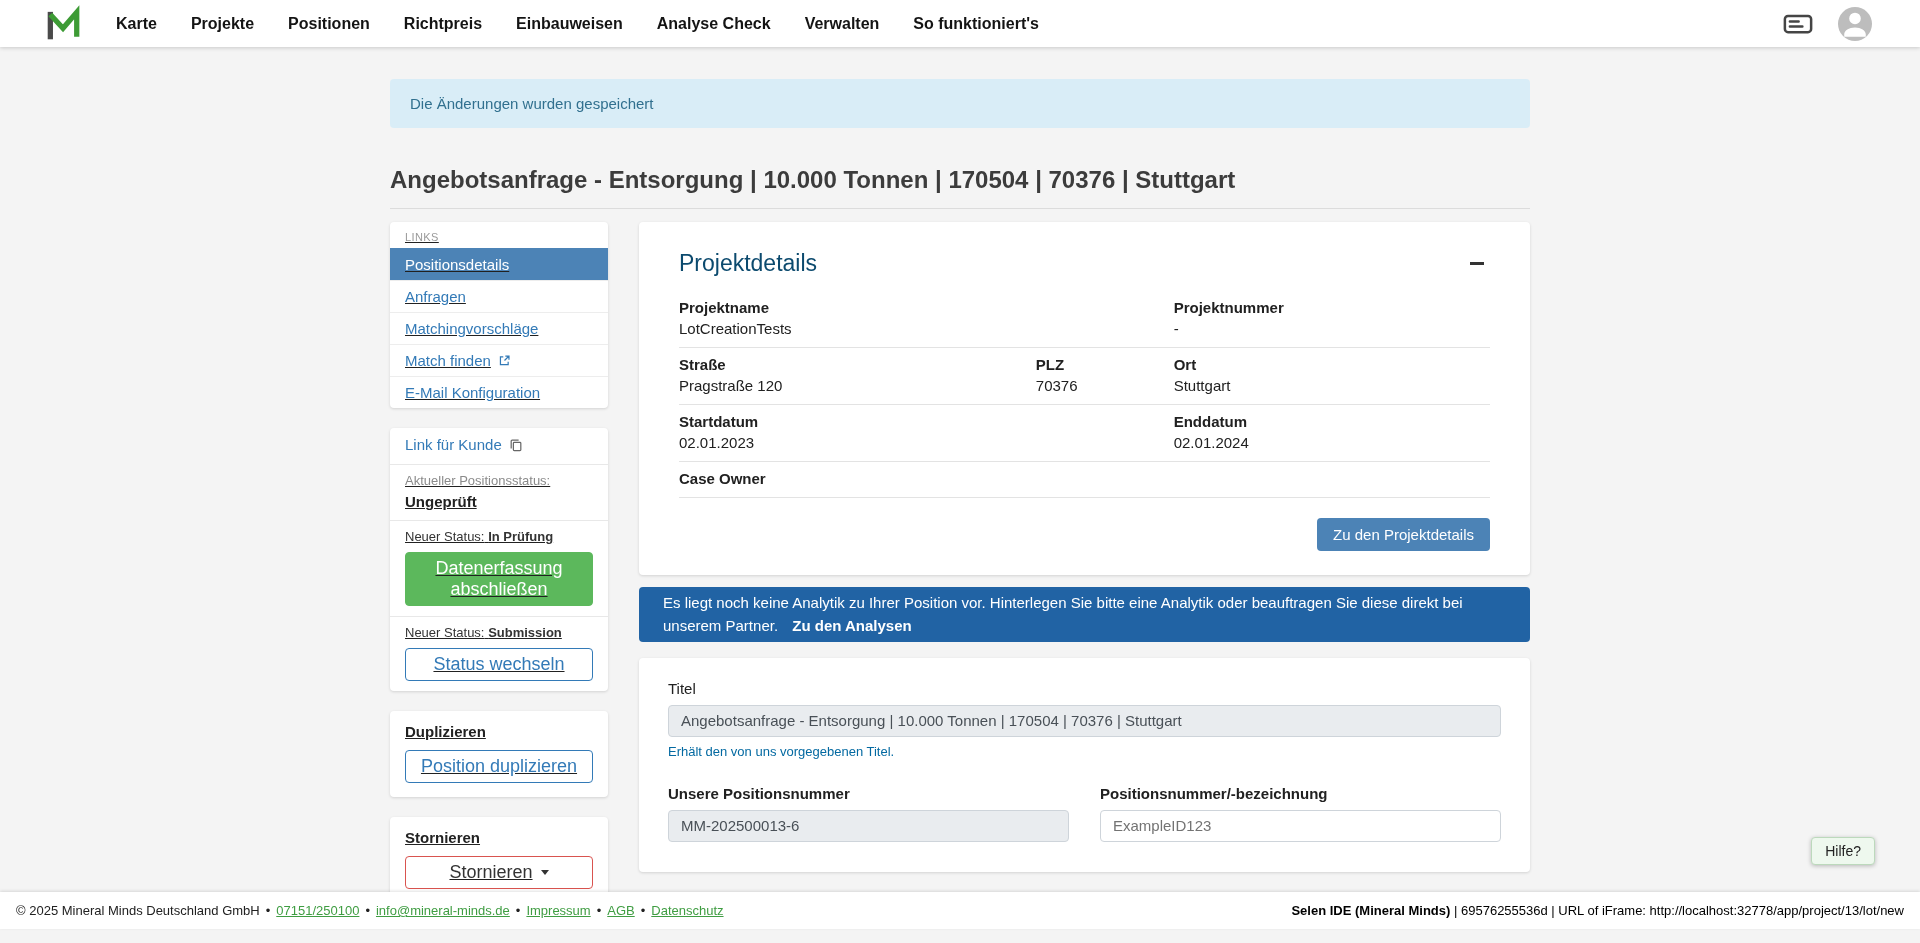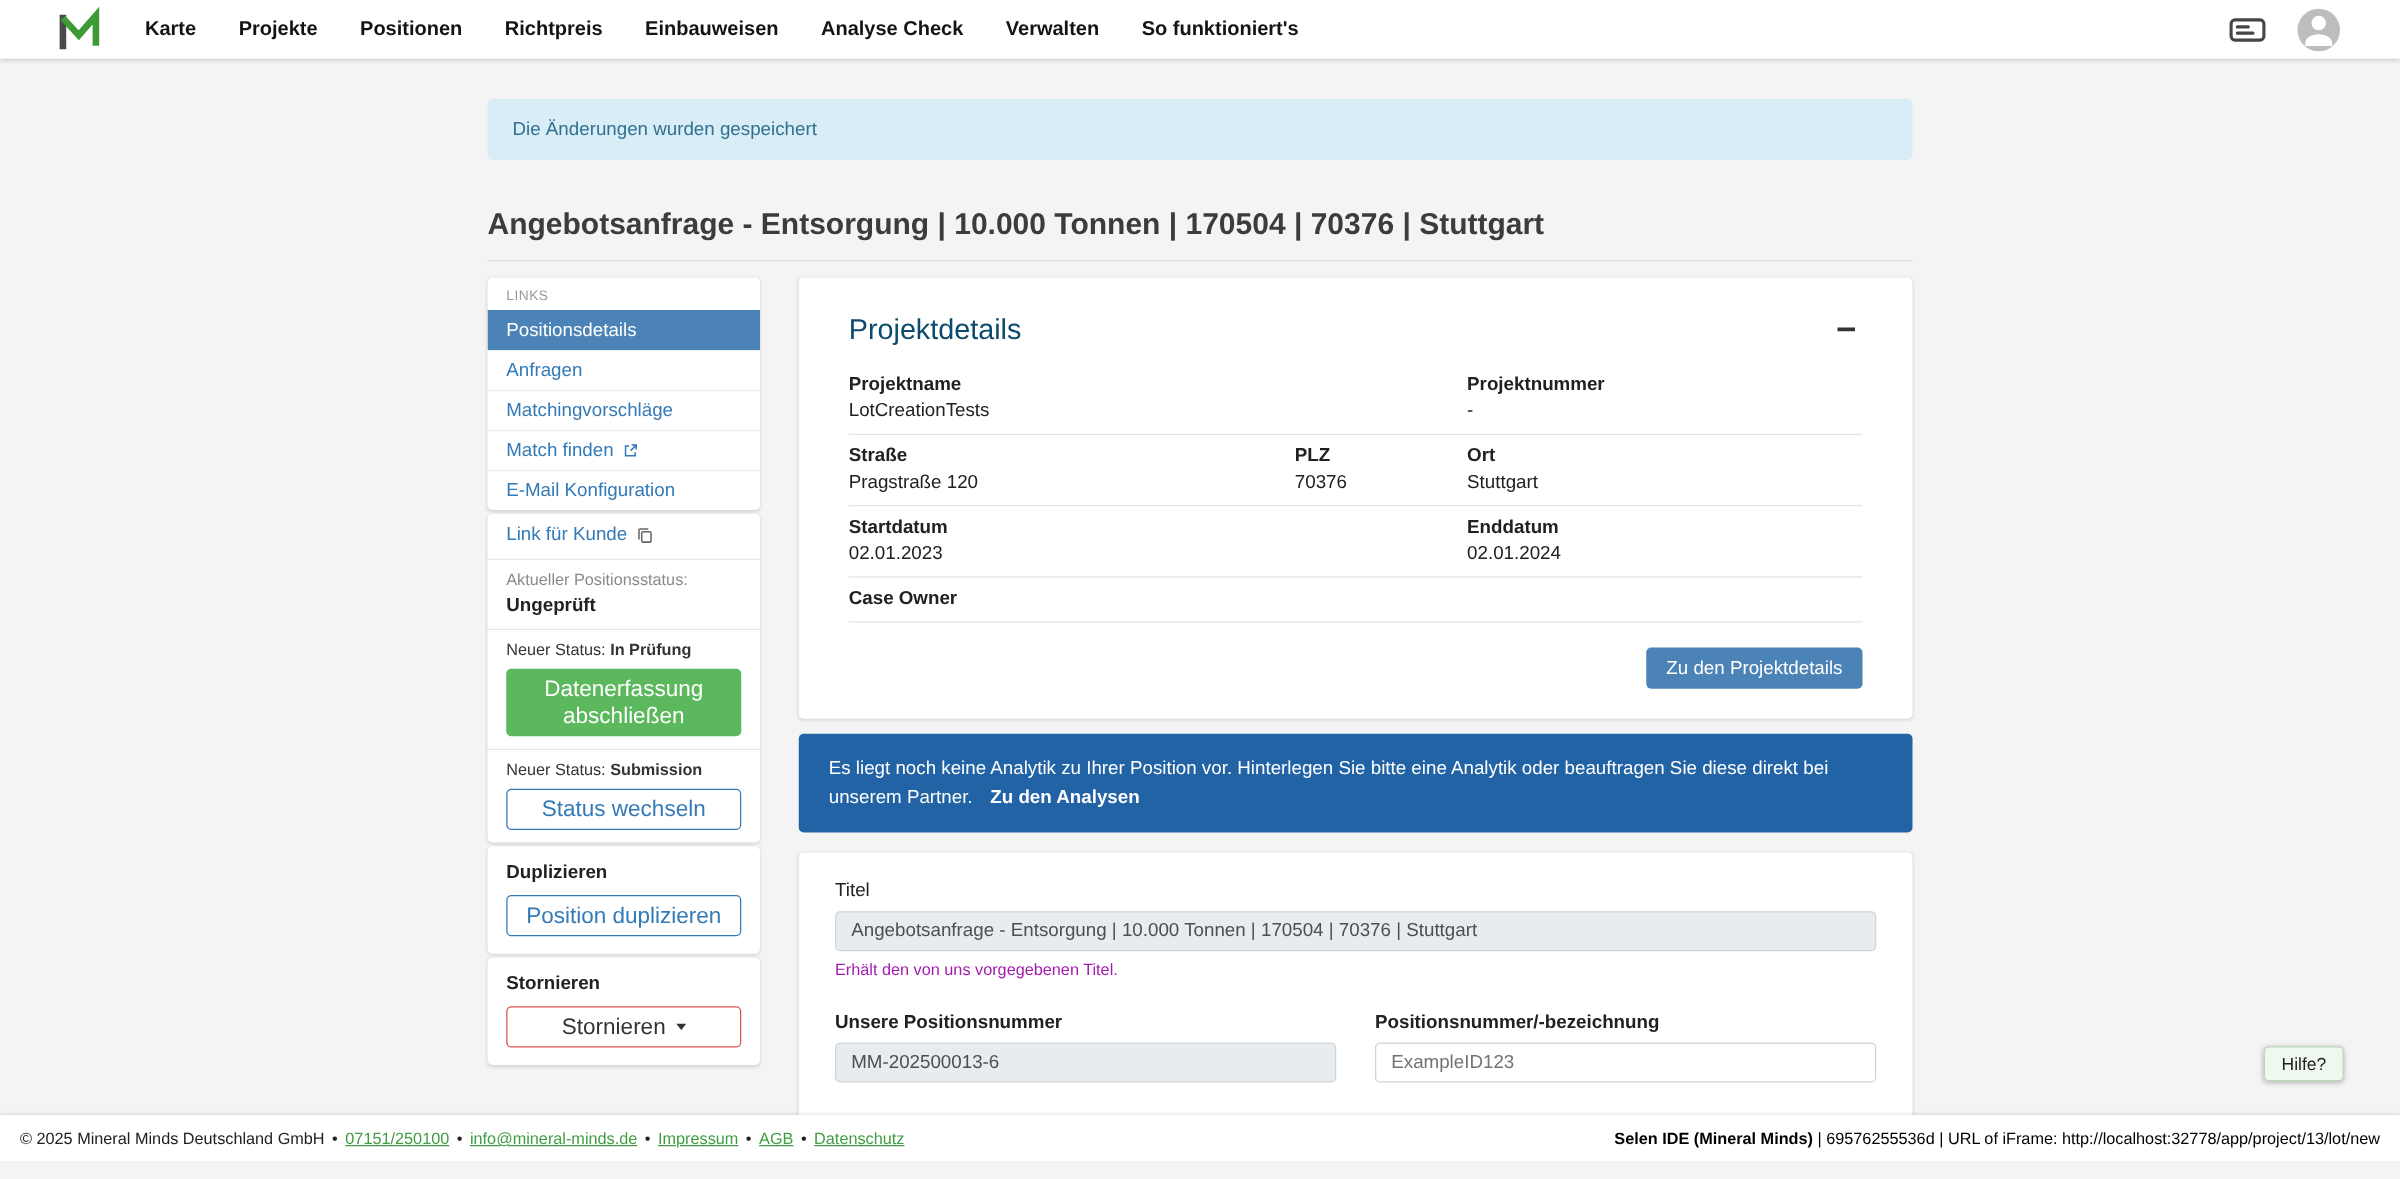--- a/index.html
+++ b/index.html
@@ -30,21 +30,21 @@
   
   .page { height: 845px; overflow: hidden; }
   .container { width: 1140px; margin: 0 auto; }
   .alert {
     margin-top: 32px; background: #d9edf7; color: #31708f;
     border-radius: 4px; padding: 16px 20px; font-size: 15px;
   }
   .page-title { margin-top: 38px; font-size: 24px; font-weight: 700; color: #3c3c3c; }
   .title-hr { border: none; border-top: 1px solid #dcdcdc; margin-top: 14px; }
   .cols { display: flex; gap: 31px; align-items: flex-start; margin-top: 13px; }
-  aside { width: 218px; flex: none; display: flex; flex-direction: column; gap: 3px; }
+  aside { width: 218px; flex: none; display: flex; flex-direction: column; gap: 20px; text-decoration: underline; }
   .main-col { flex: 1; min-width: 0; }
   .card { background: #fff; border-radius: 4px; box-shadow: 0 1px 3px rgba(0,0,0,.14); }
   
   .side-nav { overflow: hidden; }
   .links-header { padding: 9px 15px 5px; font-size: 11px; color: #9a9a9a; letter-spacing: .4px; }
   .side-item {
     padding: 7px 15px; font-size: 15px; color: #337ab7;
     border-top: 1px solid #ededed; cursor: pointer;
     display: flex; align-items: center; gap: 7px;
   }
@@ -71,33 +71,33 @@
   .pd-rows { margin-top: 14px; }
   .pd-row { display: grid; grid-template-columns: 44% 17% 39%; padding: 8px 0 10px; border-bottom: 1px solid #e3e3e3; }
   .c12 { grid-column: 1 / 3; } .c1 { grid-column: 1; } .c2 { grid-column: 2; } .c3 { grid-column: 3; } .c13 { grid-column: 1 / 4; }
   .pd-label { font-size: 15px; font-weight: 700; color: #212121; }
   .pd-value { font-size: 15px; color: #212121; margin-top: 4px; }
   .pd-actions { display: flex; justify-content: flex-end; margin-top: 20px; }
   .btn-blue { background: #4c83b6; color: #fff; border: none; border-radius: 4px; padding: 8px 16px; font-size: 15px; cursor: pointer; font-family: inherit; }
   
   .banner {
     margin-top: 12px; background: #2163a4; color: #fff;
-    border-radius: 4px; padding: 16px 24px; font-size: 15px; line-height: 1.55;
+    border-radius: 4px; padding: 4px 24px; font-size: 15px; line-height: 1.55;
   }
   .banner-link { font-weight: 700; color: #fff; margin-left: 10px; cursor: pointer; text-decoration: none; }
   
   .form-card { margin-top: 16px; padding: 22px 29px 30px; }
   .f-label { display: block; font-size: 15px; color: #212121; margin-bottom: 8px; }
   .f-label.bold { font-weight: 700; }
   .f-input {
     width: 100%; height: 32px; border: 1px solid #ced4da; border-radius: 4px;
     padding: 0 12px; font-size: 15px; color: #737373; font-family: inherit; background: #fff;
   }
   .f-input:disabled { background: #e9ecef; color: #495057; }
-  .f-help { font-size: 13px; color: #a21caf; margin-top: 7px; }
+  .f-help { font-size: 13px; color: #0369a1; margin-top: 7px; }
   .f-row { display: grid; grid-template-columns: 1fr 1fr; gap: 31px; margin-top: 26px; }
   
   .footer {
     height: 37px; background: #fff; box-shadow: 0 -1px 3px rgba(0,0,0,.12);
     display: flex; align-items: center; justify-content: space-between;
     padding: 0 16px; font-size: 13px; position: relative; z-index: 40;
   }
   .f-left { display: flex; align-items: center; white-space: nowrap; }
   .f-link { color: #3f9d42; text-decoration: underline; cursor: pointer; }
   .sep::before { content: "\2022"; color: #212121; margin: 0 6px; }

